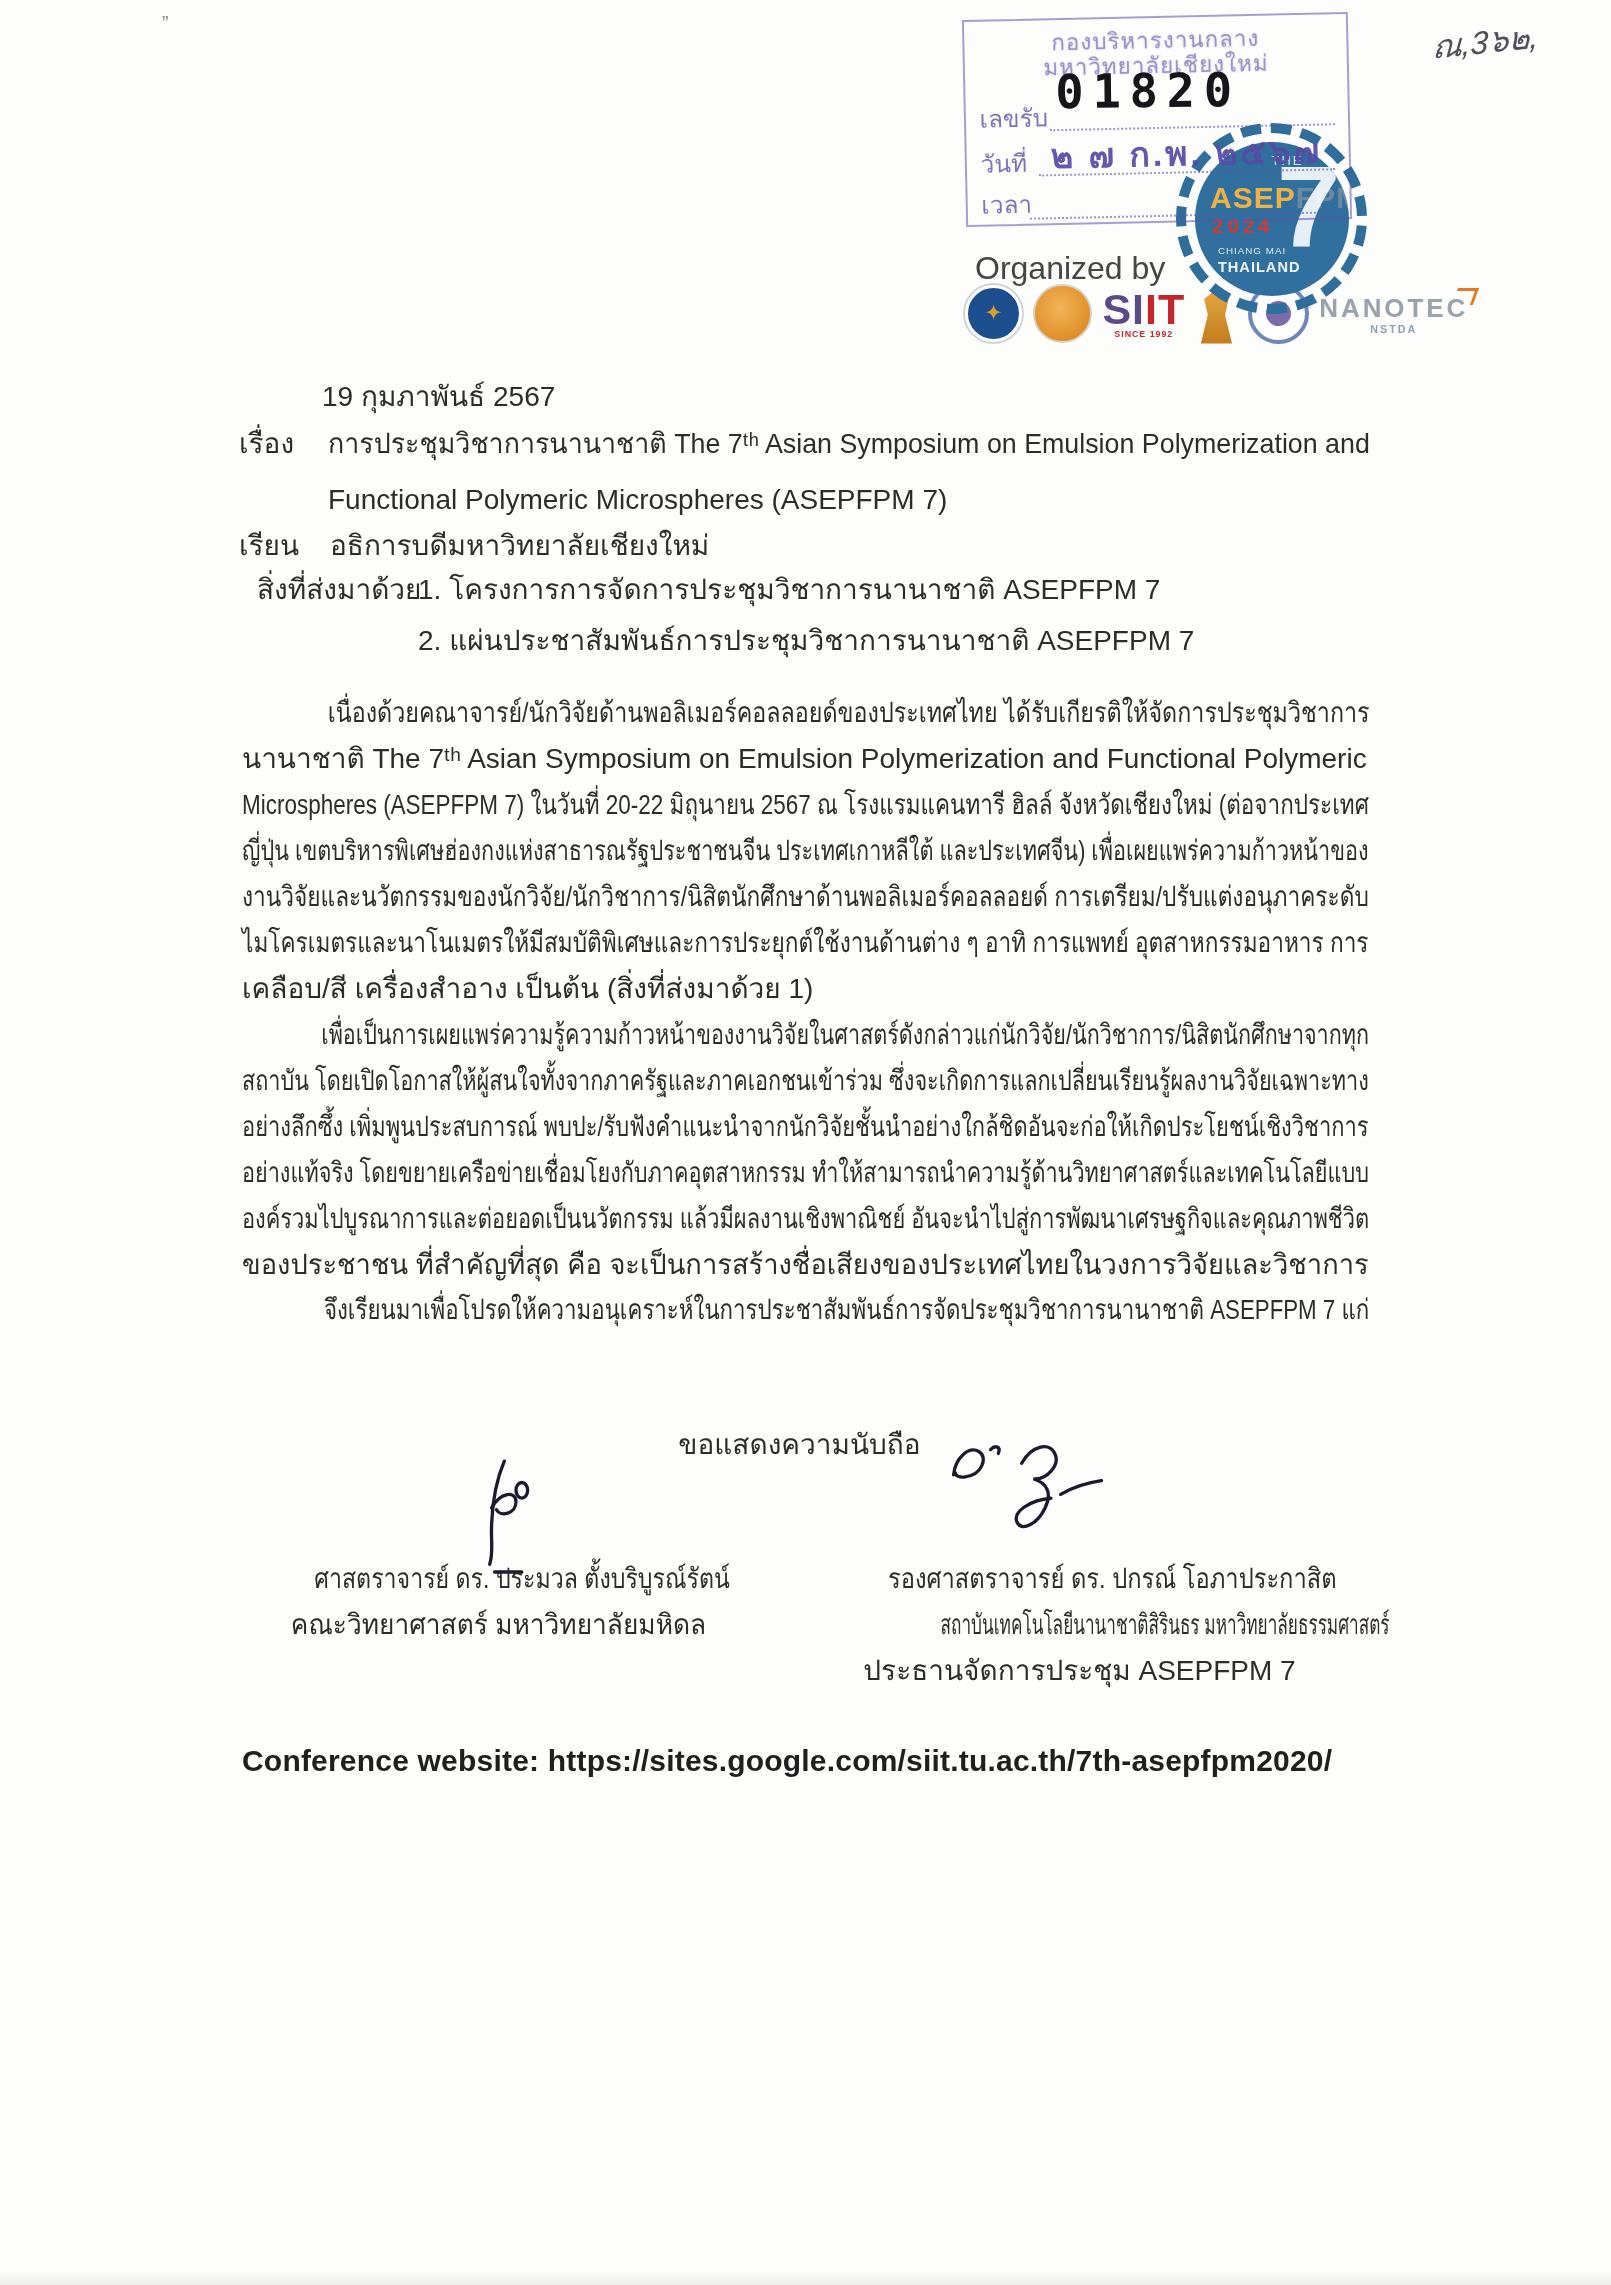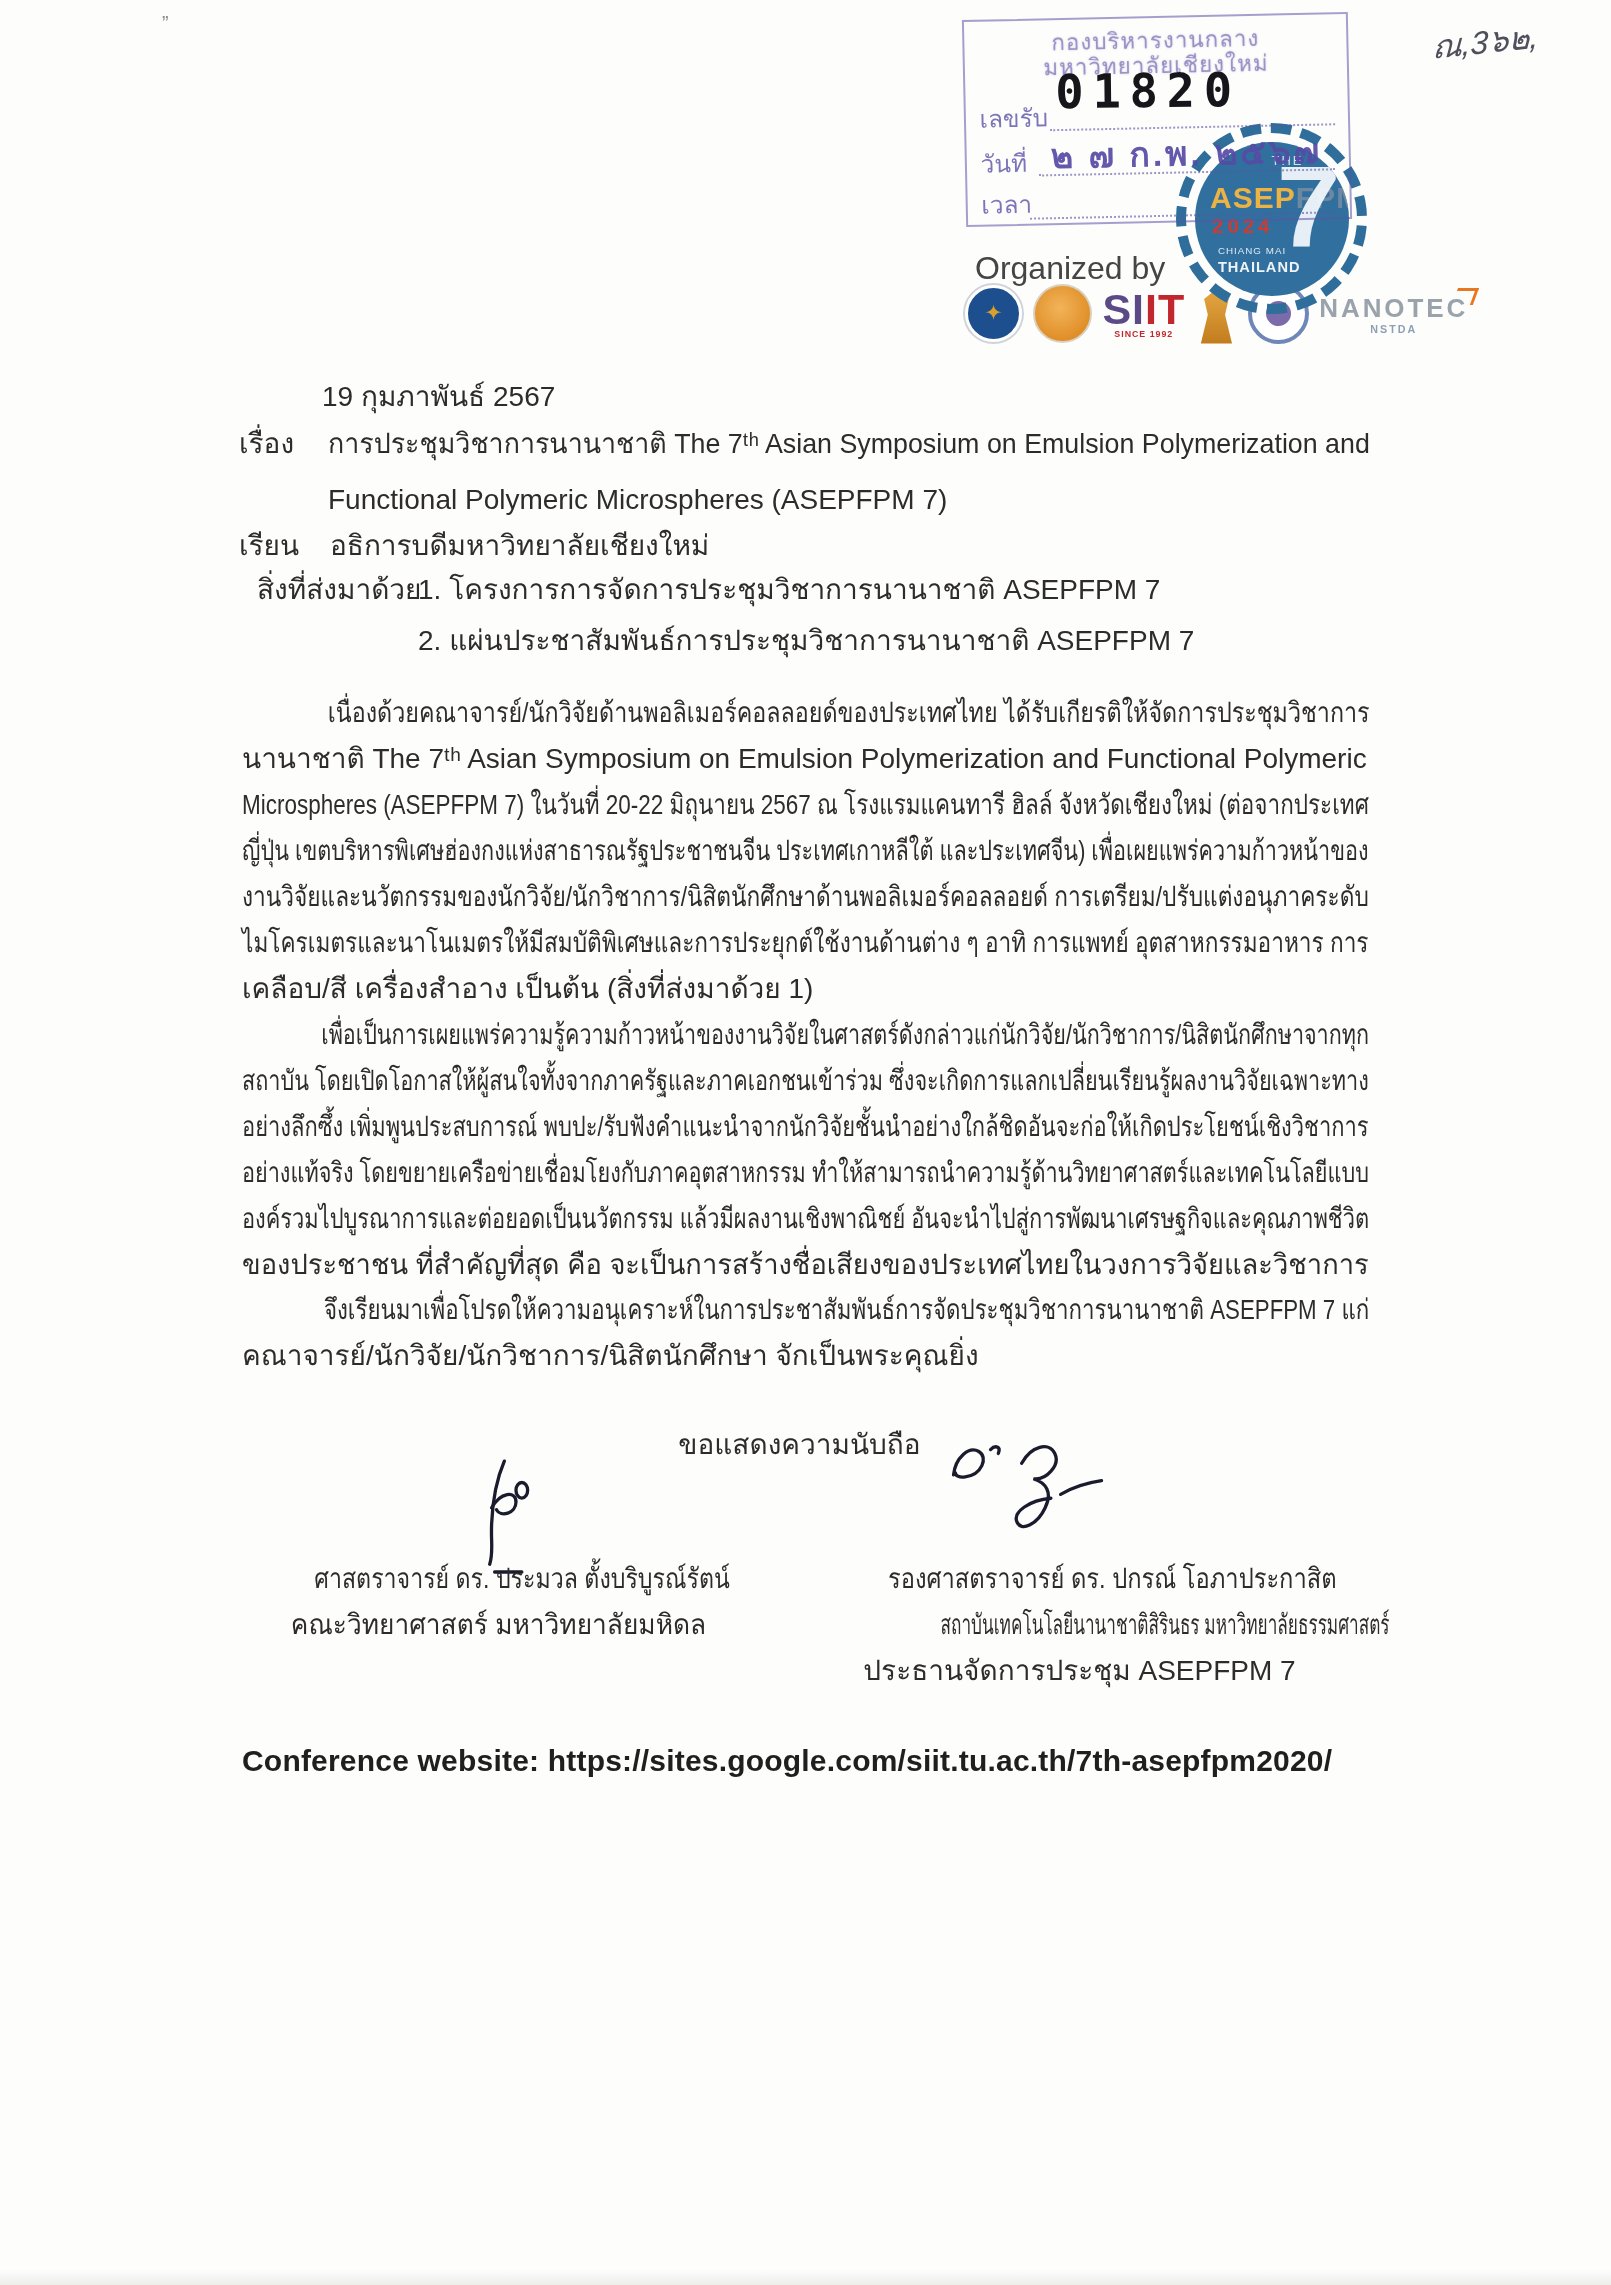--- a/index.html
+++ b/index.html
@@ -148,21 +148,20 @@
 <div class="abs para th" style="left:242px;top:1012px">
     <div class="bline fitline just ind" style="word-spacing: 0px; transform-origin: left center; transform: scaleX(0.769789);">เพื่อเป็นการเผยแพร่ความรู้ความก้าวหน้าของงานวิจัยในศาสตร์ดังกล่าวแก่นักวิจัย/นักวิชาการ/นิสิตนักศึกษาจากทุก</div>
     <div class="bline fitline just" style="word-spacing: 0px; transform-origin: left center; transform: scaleX(0.77336);">สถาบัน โดยเปิดโอกาสให้ผู้สนใจทั้งจากภาครัฐและภาคเอกชนเข้าร่วม ซึ่งจะเกิดการแลกเปลี่ยนเรียนรู้ผลงานวิจัยเฉพาะทาง</div>
     <div class="bline fitline just" style="word-spacing: 0px; transform-origin: left center; transform: scaleX(0.782172);">อย่างลึกซึ้ง เพิ่มพูนประสบการณ์ พบปะ/รับฟังคำแนะนำจากนักวิจัยชั้นนำอย่างใกล้ชิดอันจะก่อให้เกิดประโยชน์เชิงวิชาการ</div>
     <div class="bline fitline just" style="word-spacing: 0px; transform-origin: left center; transform: scaleX(0.77336);">อย่างแท้จริง โดยขยายเครือข่ายเชื่อมโยงกับภาคอุตสาหกรรม ทำให้สามารถนำความรู้ด้านวิทยาศาสตร์และเทคโนโลยีแบบ</div>
     <div class="bline fitline just" style="word-spacing: 0px; transform-origin: left center; transform: scaleX(0.779039);">องค์รวมไปบูรณาการและต่อยอดเป็นนวัตกรรม แล้วมีผลงานเชิงพาณิชย์ อันจะนำไปสู่การพัฒนาเศรษฐกิจและคุณภาพชีวิต</div>
     <div class="bline fitline" style="word-spacing: 0px; transform-origin: left center; transform: scaleX(0.974937);">ของประชาชน ที่สำคัญที่สุด คือ จะเป็นการสร้างชื่อเสียงของประเทศไทยในวงการวิจัยและวิชาการ</div>
   </div>
 <div class="abs para th" style="left:242px;top:1287px">
     <div class="bline fitline just ind" style="word-spacing: 0px; transform-origin: left center; transform: scaleX(0.795501);">จึงเรียนมาเพื่อโปรดให้ความอนุเคราะห์ในการประชาสัมพันธ์การจัดประชุมวิชาการนานาชาติ ASEPFPM 7 แก่</div>
-    <div class="bline fitline" style="word-spacing: 0px;">คณาจารย์/นักวิจัย/นักวิชาการ/นิสิตนักศึกษา จักเป็นพระคุณยิ่ง</div>
   </div>
 
 <div class="abs th closing fitline fitc" style="left: 551px; top: 1422px; word-spacing: 0px;">ขอแสดงความนับถือ</div>
 
 <svg class="abs sigsvg" style="left:444px;top:1455px" width="107" height="127" viewBox="0 0 110 130">
   <path d="M62,6 C56,20 50,44 49,70 C48,88 51,100 47,112"></path>
   <path d="M49,54 C58,38 74,36 74,48 C74,60 58,64 54,56"></path>
   <ellipse cx="80" cy="36" rx="6" ry="8"></ellipse>
   <path d="M52,120 L80,120"></path>
 </svg>

